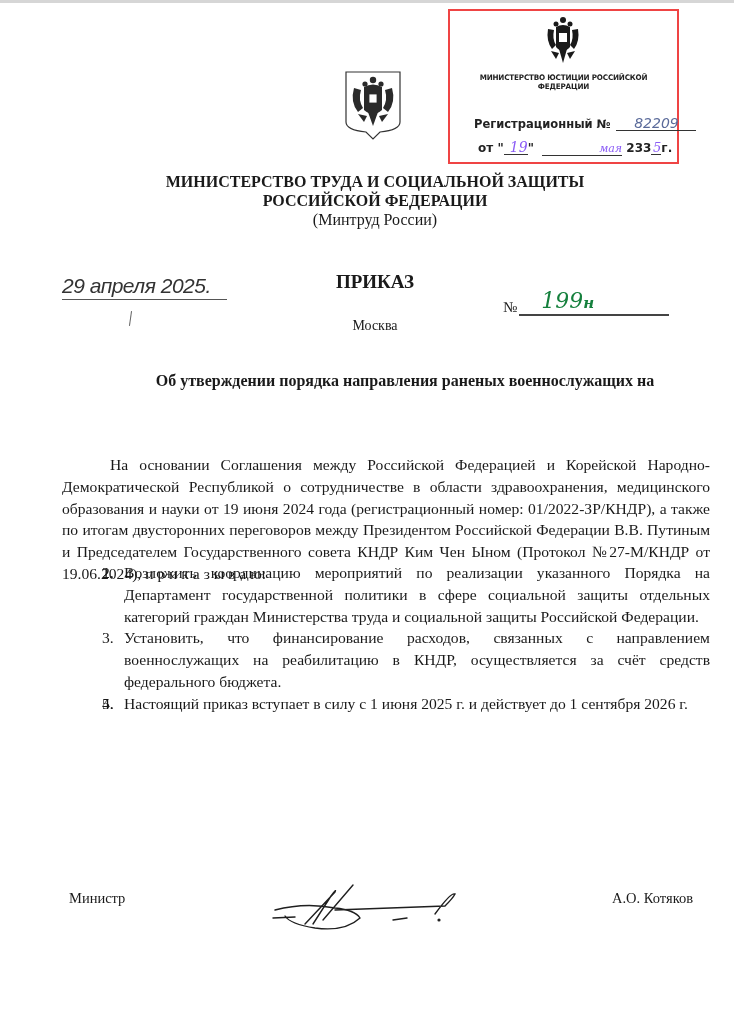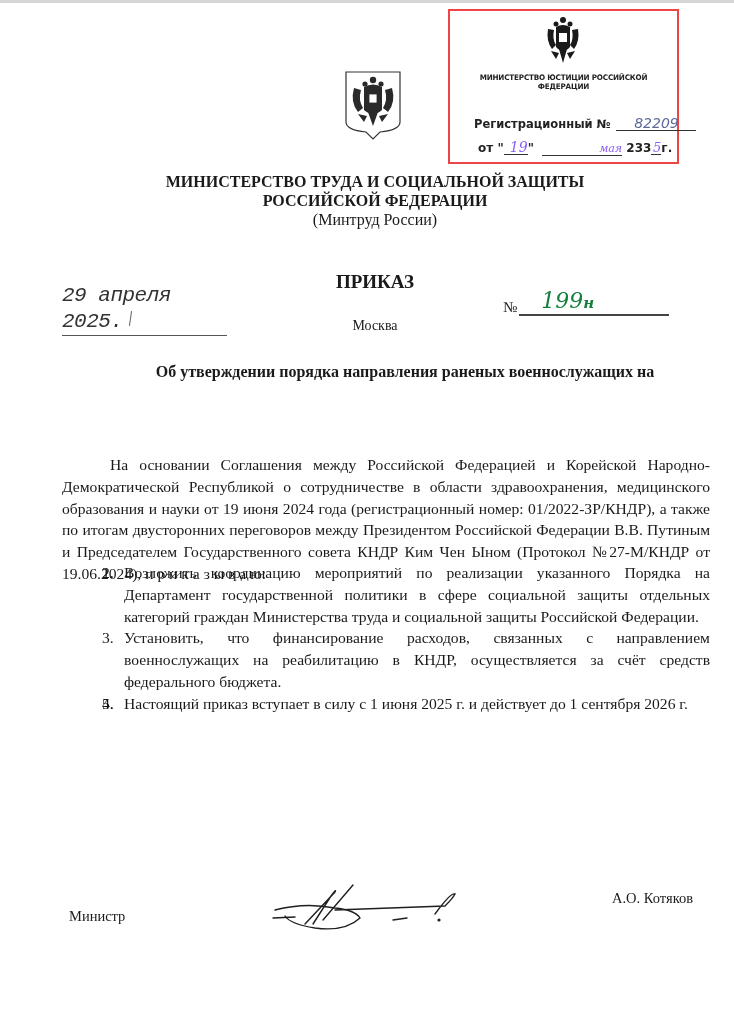--- a/index.html
+++ b/index.html
@@ -50,53 +50,53 @@
   }
   .stamp .day { width: 24px; font-size: 14px; }
   .stamp .month { width: 80px; font-size: 11px; margin-left: 4px; }
 
   .center { position: absolute; left: 0; width: 750px; text-align: center; }
   .ministry-name { top: 172px; font-size: 16px; font-weight: bold; line-height: 19px; }
   .ministry-short { top: 210px; font-size: 16px; line-height: 19px; }
 
   .order-title { position: absolute; left: 0; width: 750px; top: 271px; text-align: center; font-size: 19px; font-weight: bold; }
   .order-date {
-    position: absolute; left: 62px; top: 283px; width: 165px;
-    font-family: Liberation Mono, monospace; font-style: italic; font-size: 21px; color: #333;
+    position: absolute; left: 62px; top: 273px; width: 165px;
+    font-family: Liberation Sans, sans-serif; font-style: italic; font-size: 21px; color: #333;
     border-bottom: 1.5px solid #555; line-height: 26px; letter-spacing: -0.5px;
   }
   .order-date-tick { position: absolute; left: 130px; top: 311px; width: 1px; height: 15px; background: #666; transform: rotate(8deg); }
   .order-no-wrap { position: absolute; left: 503px; top: 290px; white-space: nowrap; }
   .order-no-sign { font-size: 15px; vertical-align: bottom; }
   .order-no-line {
     display: inline-block; width: 150px; border-bottom: 2px solid #444; margin-left: 2px;
     font-family: "DejaVu Serif", serif; font-style: italic; font-size: 22px; color: #15803d;
     line-height: 22px; padding-left: 22px; box-sizing: border-box;
   }
   .order-no-line small { font-size: 15px; font-weight: bold; }
   .city { position: absolute; left: 0; width: 750px; top: 318px; text-align: center; font-size: 14px; }
 
   .doc-title {
     position: absolute; left: 62px; width: 648px; top: 360px;
     font-size: 16px; font-weight: bold; line-height: 23px; text-align: center;
   }
-  .doc-title .l1 { display: block; padding-left: 38px; }
+  .doc-title .l1 { display: block; padding-left: 38px; margin-top: 9px; }
 
   .preamble {
     position: absolute; left: 62px; width: 648px; top: 430px;
     font-size: 15.6px; line-height: 21.8px; text-align: justify; text-indent: 48px; margin-top: 24px;
   }
   .items {
     position: absolute; left: 102px; width: 608px; top: 562px; margin: 0; padding: 0; list-style: none;
     font-size: 15.6px; line-height: 21.8px;
   }
   .items li { position: relative; padding-left: 22px; text-align: justify; margin: 0; }
   .items li .num { position: absolute; left: 0; top: 0; }
 
-  .sig-role { position: absolute; left: 69px; top: 890px; font-size: 14.5px; margin-top: 18px; }
+  .sig-role { position: absolute; left: 69px; top: 890px; font-size: 14.5px; }
   .sig-name { position: absolute; left: 612px; top: 890px; font-size: 14.5px; }
   .signature { position: absolute; left: 265px; top: 880px; width: 200px; height: 55px; }
 </style>
 </head>
 <body>
 
 <div class="topbar"></div>
 
 <div class="stamp">
   <svg class="stamp-arms" viewBox="0 0 42 50">

